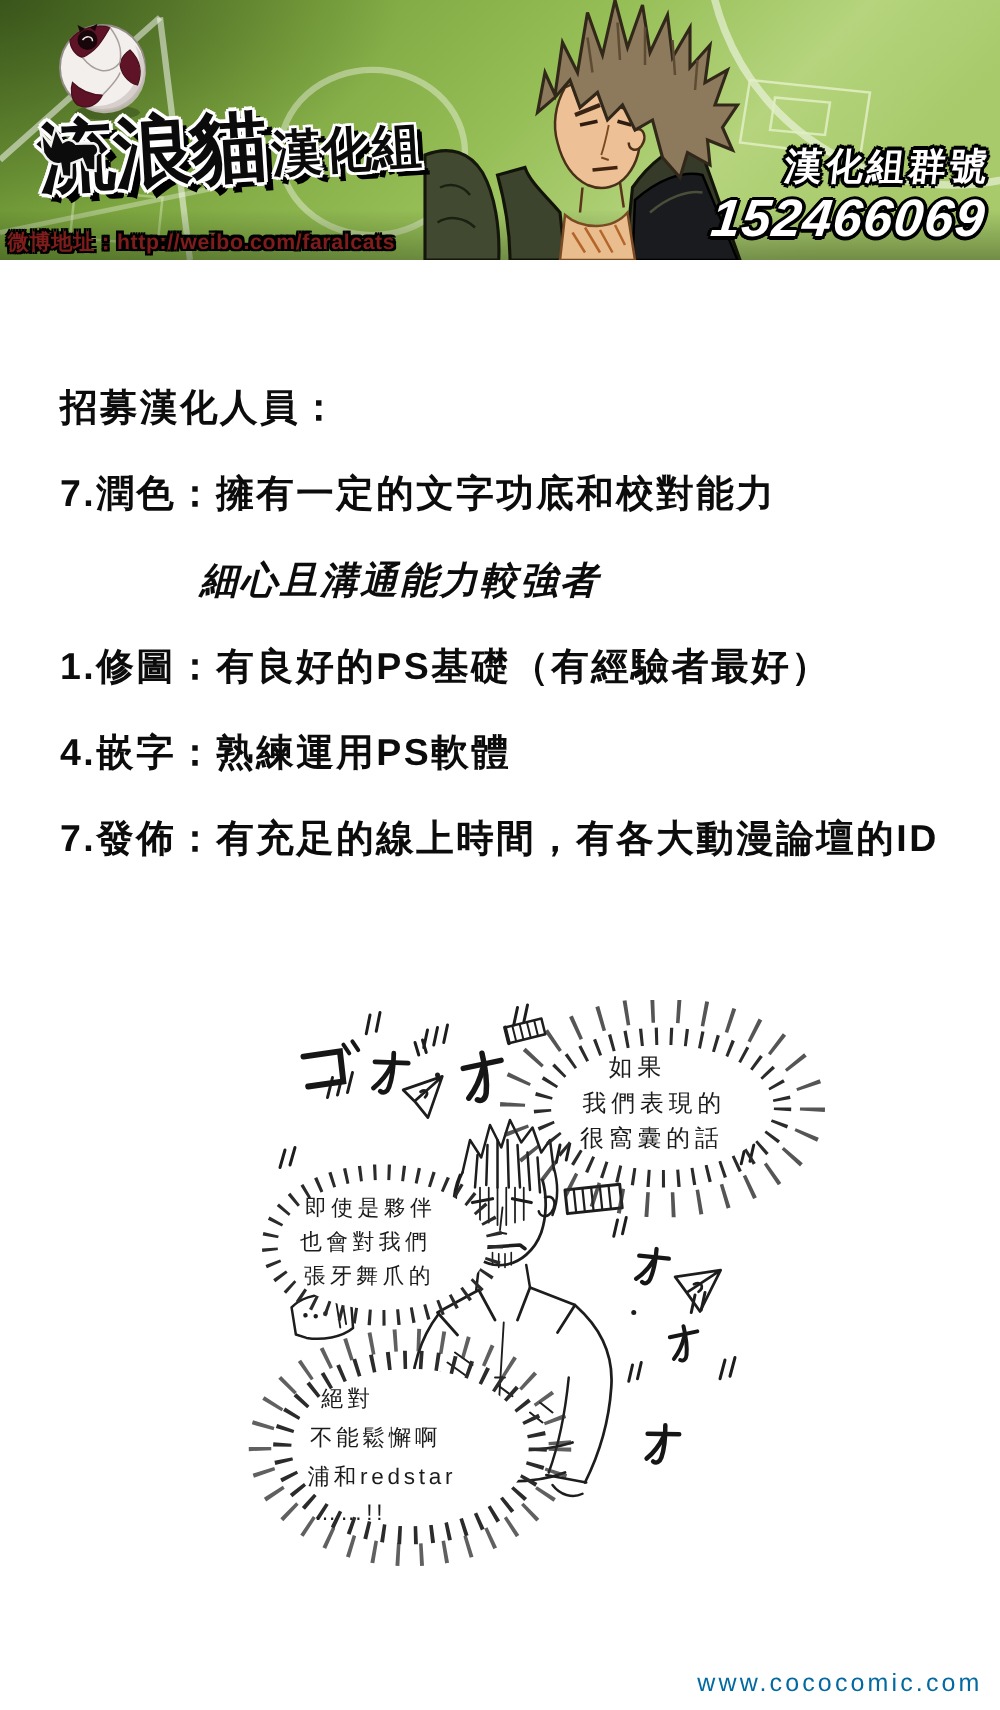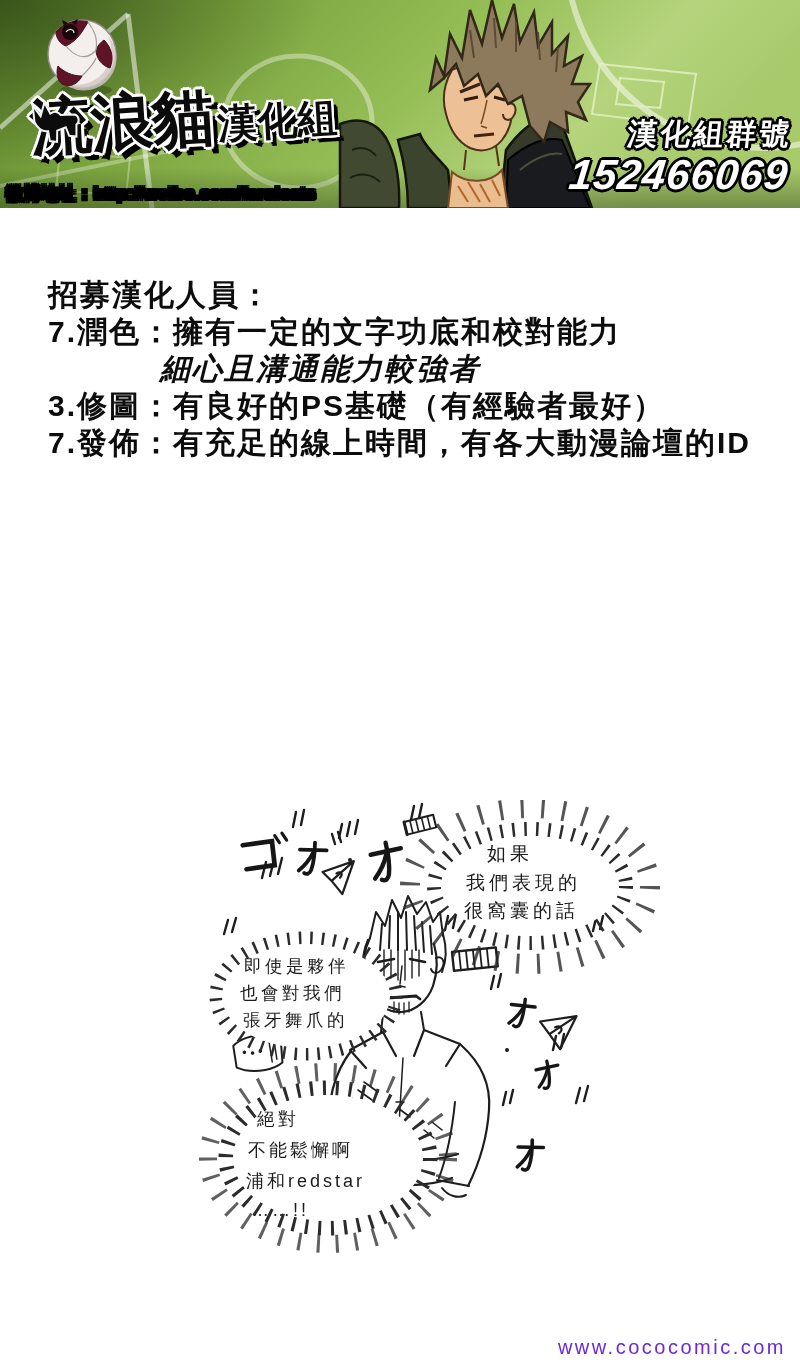--- a/index.html
+++ b/index.html
@@ -10,42 +10,42 @@
   .ball-svg{left:42px !important;top:14px !important;}
   
   .logo{position:absolute;left:30px;top:88px;transform:rotate(-3.5deg);display:flex;align-items:flex-end;z-index:5;}
   .logo-main{font-size:62px;font-weight:900;letter-spacing:-1px;color:#0b0b0b;line-height:1;
     text-shadow:3px 0 0 #fff,-3px 0 0 #fff,0 3px 0 #fff,0 -3px 0 #fff,2px 2px 0 #fff,-2px 2px 0 #fff,2px -2px 0 #fff,-2px -2px 0 #fff,
     6px 5px 0 #000,7px 7px 0 #000;}
   .logo-sub{font-size:40px;font-weight:900;color:#0b0b0b;line-height:1;margin:0 0 4px 4px;
     text-shadow:2px 0 0 #fff,-2px 0 0 #fff,0 2px 0 #fff,0 -2px 0 #fff,2px 2px 0 #fff,-2px 2px 0 #fff,2px -2px 0 #fff,-2px -2px 0 #fff,
     5px 4px 0 #000,6px 6px 0 #000;}
   .cat-icon{position:absolute;left:-26px;top:-22px;transform:rotate(-6deg);}
-  .weibo{position:absolute;left:6px;top:182px;z-index:5;font-size:17px;font-weight:900;letter-spacing:.5px;color:#000000;
+  .weibo{position:absolute;left:6px;top:182px;z-index:5;font-size:17px;font-weight:900;letter-spacing:.5px;color:#7f1d1d;
     text-shadow:2px 0 0 #000,-2px 0 0 #000,0 2px 0 #000,0 -2px 0 #000,2px 2px 0 #000,-2px 2px 0 #000,2px -2px 0 #000,-2px -2px 0 #000;}
   .qq{position:absolute;right:10px;top:116px;z-index:5;text-align:right;transform:skewX(-6deg);}
   .qq-label{font-size:30px;font-weight:900;letter-spacing:3px;color:#fff;line-height:1.2;
     text-shadow:3px 0 0 #000,-3px 0 0 #000,0 3px 0 #000,0 -3px 0 #000,2px 2px 0 #000,-2px 2px 0 #000,2px -2px 0 #000,-2px -2px 0 #000;}
   .qq-number{font-size:42px;font-weight:900;font-style:italic;letter-spacing:1px;color:#fff;line-height:1.1;
     text-shadow:3px 0 0 #000,-3px 0 0 #000,0 3px 0 #000,0 -3px 0 #000,2px 2px 0 #000,-2px 2px 0 #000,2px -2px 0 #000,-2px -2px 0 #000;}
   
   .recruit{position:absolute;left:48px;top:276px;right:20px;}
-  .r-line{font-size:30px;font-weight:700;line-height:37px;letter-spacing:2px;color:#0c0c0c;white-space:pre-wrap;}
+  .r-line{font-size:30px;font-weight:700;line-height:37px;letter-spacing:2px;color:#0c0c0c;white-space:pre-wrap;margin-top:32px;}
   .indent-a{padding-left:112px;font-style:italic;}
   .indent-b{padding-left:142px;}
   
   .sketch-svg{position:absolute;left:0;top:800px;}
   .bubble-tick{fill:none;stroke:#2b2b2b;}
   .bubble-fill{fill:#ffffff;}
   .bubble-text{font-family:"Liberation Sans","DejaVu Sans",sans-serif;fill:#1c1c1c;font-weight:500;}
   .bt-top{font-size:19px;letter-spacing:4px;}
   .bt-left{font-size:17.5px;letter-spacing:3.5px;}
   .bt-bottom{font-size:18px;letter-spacing:3px;}
   .ink{stroke:#1d1d1d;fill:none;stroke-linecap:round;stroke-linejoin:round;}
-  .watermark{position:absolute;right:14px;top:1336px;font-size:20px;letter-spacing:2.5px;color:#6d28d9;font-weight:500;}
+  .watermark{position:absolute;right:14px;top:1336px;font-size:20px;letter-spacing:2.5px;color:#0369a1;font-weight:500;}
 </style>
 </head>
 <body>
 
 <div class="page">
 
   <header class="banner">
     <svg width="800" height="208" viewBox="0 0 800 208">
       <defs>
         <linearGradient id="fieldGrad" x1="0" y1="0" x2="1" y2="0.25">
@@ -137,21 +137,22 @@
     <div class="qq">
       <div class="qq-label">漢化組群號</div>
       <div class="qq-number">152466069</div>
     </div>
   </header>
 
   <section class="recruit">
     <div class="r-line">招募漢化人員：</div>
     <div class="r-line">7.潤色：擁有一定的文字功底和校對能力</div>
     <div class="r-line indent-a">細心且溝通能力較強者</div>
-    <div class="r-line">3.修圖：有良好的PS基礎（有經驗者最好）</div>
+    <div class="r-line">1.修圖：有良好的PS基礎（有經驗者最好）</div>
+    <div class="r-line">4.嵌字：熟練運用PS軟體</div>
     <div class="r-line">7.發佈：有充足的線上時間，有各大動漫論壇的ID</div>
   </section>
 
   <svg class="sketch-svg" width="800" height="520" viewBox="0 0 800 520">
     <defs>
       <g id="kata-o" stroke="#161616" stroke-width="4" fill="none" stroke-linecap="round">
         <path d="M1,10 L29,8"></path>
         <path d="M16,1 C17,12 17,22 15,30 C14,34 11,36 8,34"></path>
         <path d="M15,12 C12,20 7,27 2,32"></path>
       </g>

